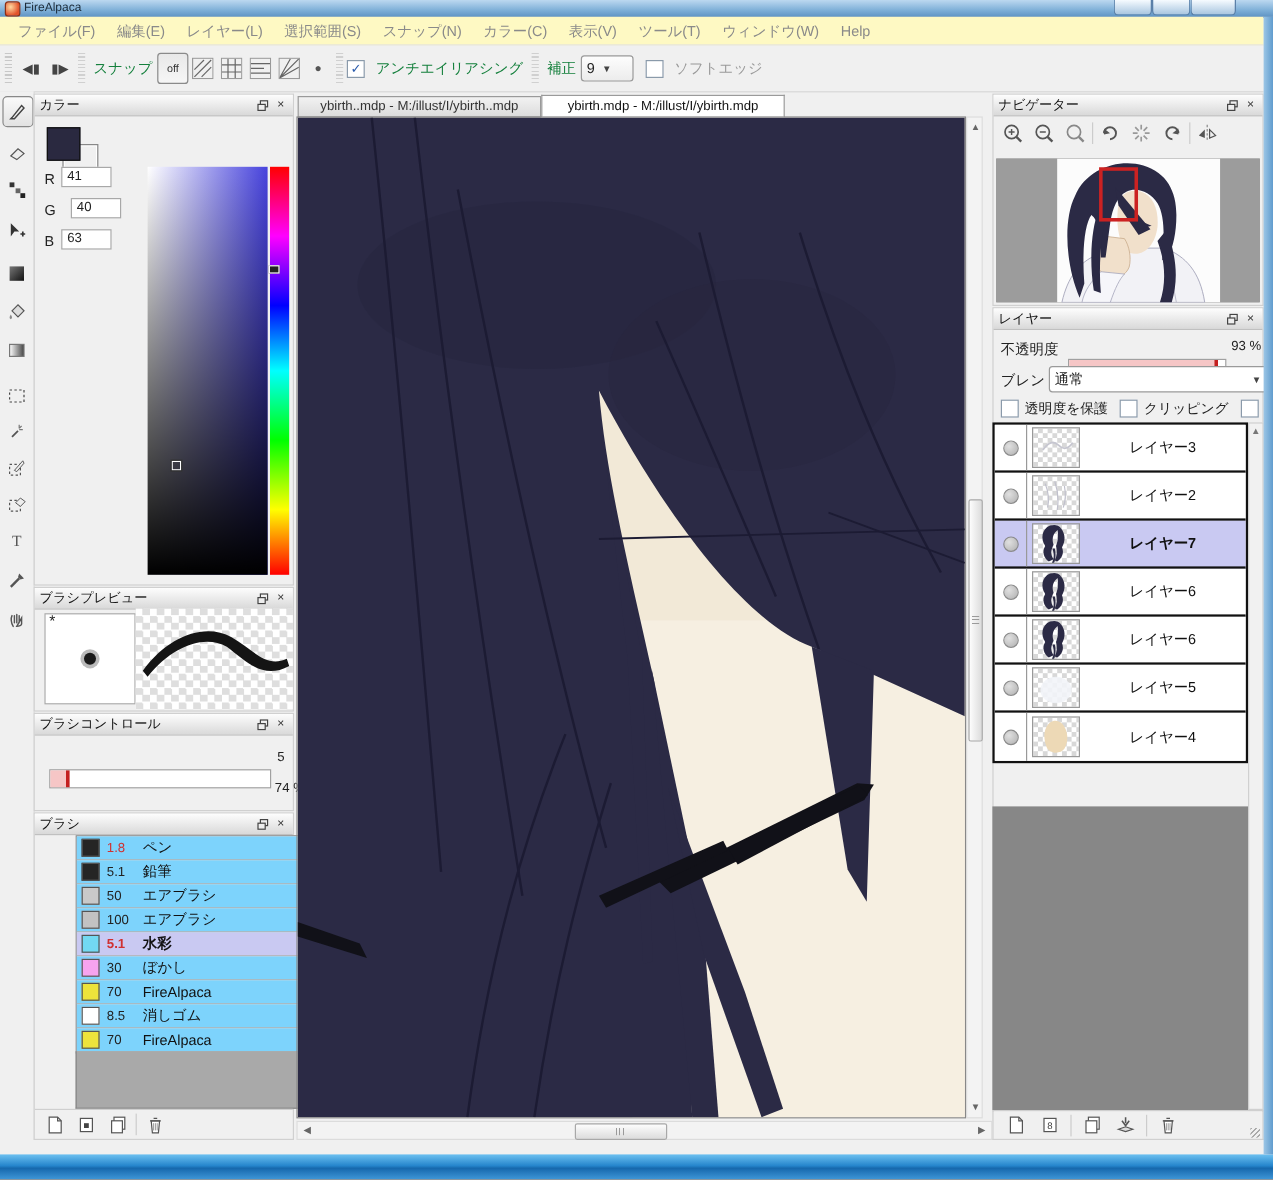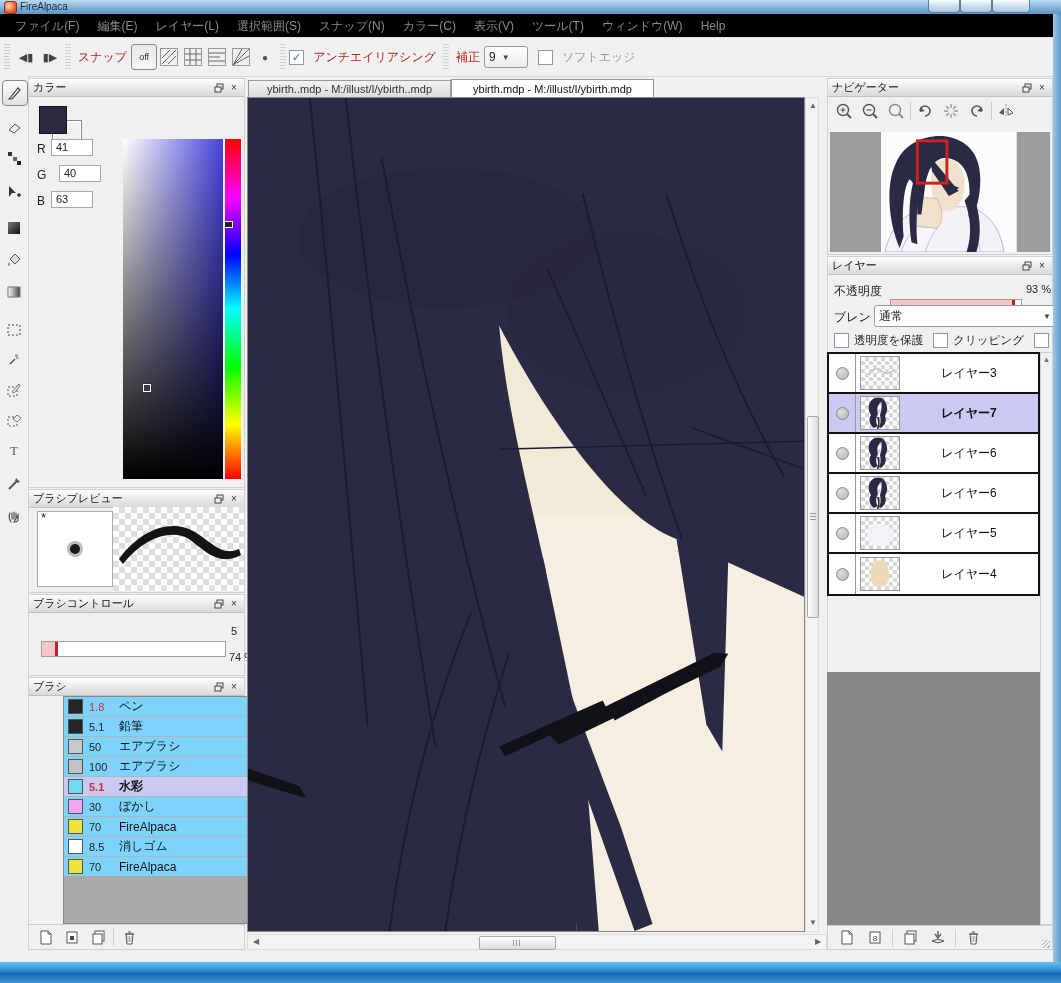--- a/index.html
+++ b/index.html
@@ -14,33 +14,33 @@
     background:radial-gradient(circle at 35% 35%,#ffd9a0,#e2522a 70%);border:1px solid #8c2f14;}
   .winbtn{top:0;height:12px;border:1px solid #5b80a8;border-top:none;border-radius:0 0 4px 4px;
     background:linear-gradient(#f6fbff,#cfe0ef 50%,#a9c6e0);}
   .bottom-strip{left:0;top:962px;width:1061px;height:21px;
     background:linear-gradient(#6cc0f0,#2585cc 45%,#1668ad 55%,#3f97d8);}
   .right-strip{left:1053px;top:14px;width:8px;height:948px;
     background:linear-gradient(90deg,#9cc6e6,#5f9bcd);}
   .grip-dots{width:8px;height:8px;
     background:repeating-linear-gradient(135deg,#aaa 0 1px,transparent 1px 3px);}
   
-  .menubar{left:0;top:14px;width:1053px;height:24px;background:#000000;border-bottom:1px solid #e0e0e0;
+  .menubar{left:0;top:14px;width:1053px;height:24px;background:#fef9c3;border-bottom:1px solid #e0e0e0;
     display:flex;align-items:flex-start;padding-left:6px;box-sizing:border-box;}
   .menu-item{padding:0 9px;line-height:24px;color:#8a8a8a;}
   .toolbar{left:0;top:38px;width:1053px;height:38px;background:#f0f0f0;border-bottom:1px solid #d8d8d8;
     display:flex;align-items:center;}
   .tb-grip{width:6px;height:26px;margin:0 4px;
     background:repeating-linear-gradient(#c8c8c8 0 1px,transparent 1px 3px);}
   .tb-btn{width:24px;height:24px;display:flex;align-items:center;justify-content:center;
     color:#555;font-size:11px;}
   .tb-btn.pressed{border:1px solid #8a8a8a;border-radius:3px;background:linear-gradient(#e8e8e8,#f6f6f6);}
   .tb-sep{width:6px;height:26px;margin:0 3px;
     background:repeating-linear-gradient(#d0d0d0 0 1px,transparent 1px 3px);}
-  .tb-label{margin:0 4px;color:#b91c1c;}
+  .tb-label{margin:0 4px;color:#15803d;}
   .checkbox{width:13px;height:13px;border:1px solid #8a9aaa;background:#fff;display:inline-flex;
     align-items:center;justify-content:center;font-size:11px;color:#2b5cad;margin-right:5px;vertical-align:-2px;}
   .select{height:20px;border:1px solid #9a9a9a;border-radius:3px;background:linear-gradient(#fdfdfd,#ececec);
     display:inline-flex;align-items:center;padding:0 4px;gap:6px;}
   .select .arrow{font-size:8px;color:#444;}
   
   .toolcol{left:0;top:76px;width:28px;height:874px;background:#f0f0f0;border-right:1px solid #d8d8d8;}
   .tool-btn{position:absolute;left:2px;width:24px;height:24px;display:flex;align-items:center;justify-content:center;}
   .tool-btn.selected{border:1px solid #888;border-radius:4px;background:linear-gradient(#fafafa,#e2e2e2);}
   .tool-btn svg{display:block;}
@@ -628,20 +628,34 @@
     <div class="layer-row">
       <div class="vis-cell">
           <span class="vis-dot"></span>
         </div>
       <div class="layer-thumb checker-sm">
         <svg width="38" height="32">
             <path d="M8,18 Q15,8 21,14 T33,12" stroke="#c6c6d0" fill="none" stroke-width="1.5"></path>
           </svg></div>
       <div class="layer-name">レイヤー3</div>
     </div>
+    <div class="layer-row">
+      <div class="vis-cell">
+          <span class="vis-dot"></span>
+        </div>
+      <div class="layer-thumb checker-sm">
+        <svg width="38" height="32">
+            <g stroke="#c0c0cc" fill="none">
+              <path d="M10,6 Q14,16 12,26"></path>
+              <path d="M18,4 Q22,16 20,28"></path>
+              <path d="M26,8 Q28,18 25,26"></path>
+            </g>
+          </svg></div>
+      <div class="layer-name">レイヤー2</div>
+    </div>
     <div class="layer-row selected">
       <div class="vis-cell">
           <span class="vis-dot"></span>
         </div>
       <div class="layer-thumb checker-sm">
         <svg width="38" height="32">
             <path d="M14,1 C7,4 6,12 10,18 C7,23 9,28 13,31 L17,29 C14,25 15,21 17,17 C15,11 17,6 23,3 C21,0 17,0 14,1 Z" fill="#2b2a45"></path>
             <path d="M23,3 C27,8 27,14 24,19 C26,24 24,28 20,31 L18,30 C20,26 20,22 19,18 C21,13 21,7 20,4 Z" fill="#2b2a45"></path>
             <path d="M16,20 C18,26 17,30 15,33 L17,33 C19,29 19,24 18,20 Z" fill="#2b2a45"></path>
           </svg></div>

